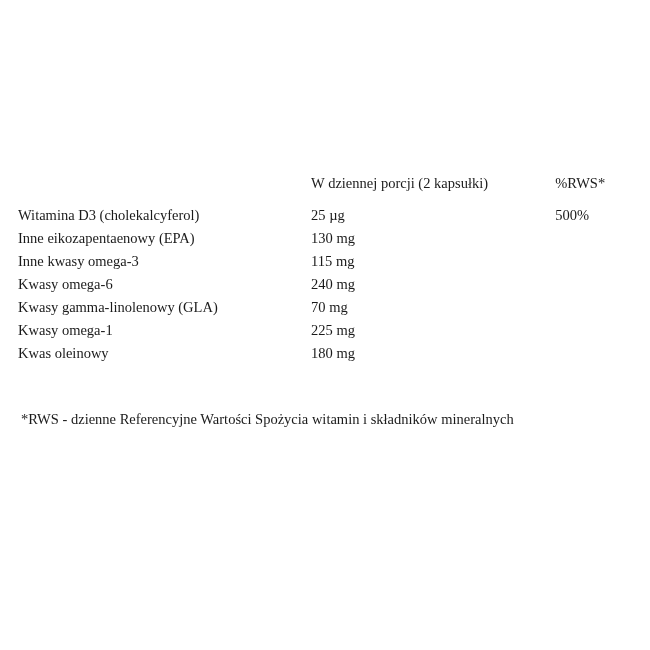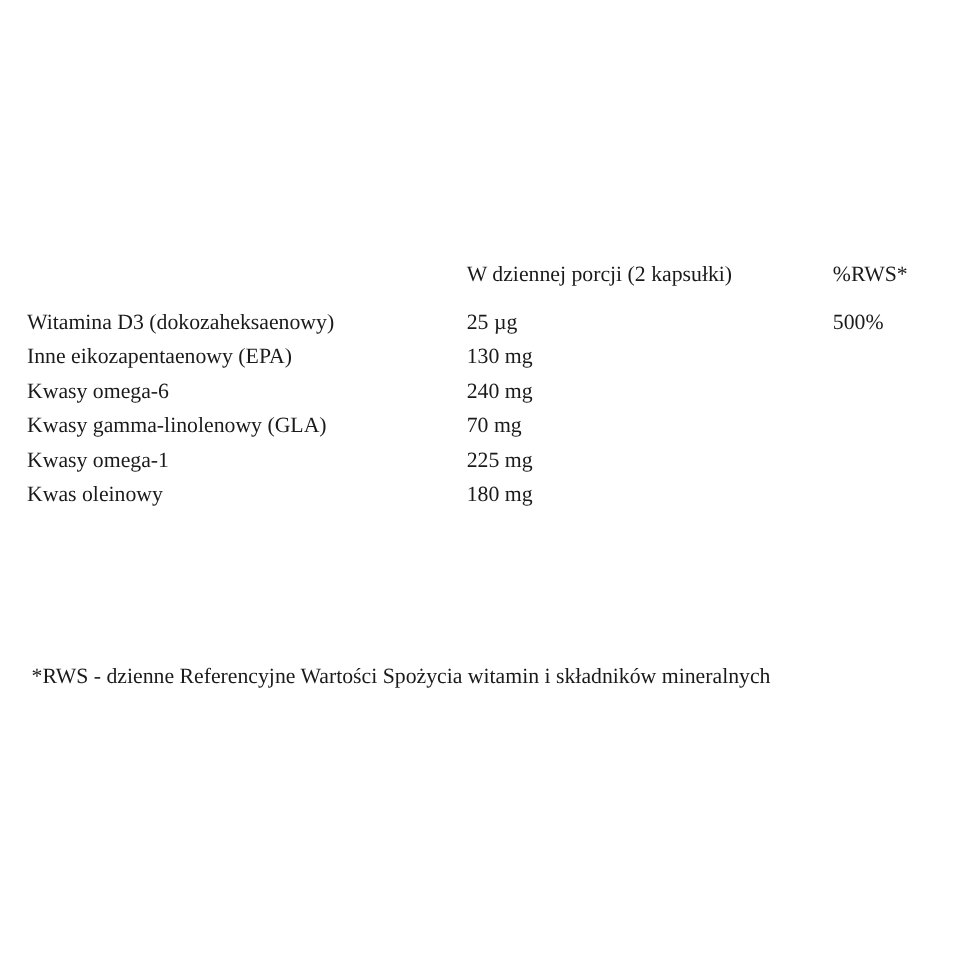--- a/index.html
+++ b/index.html
@@ -52,44 +52,48 @@
   }
   .header-row td {
     padding-bottom: 9px !important;
   }
   .footnote {
     position: absolute;
     top: 411px;
     left: 21px;
     font-size: 14.5px;
     white-space: nowrap;
-    margin-top: 32px;
   }
 </style>
 </head>
 <body>
 
 <div class="sheet">
 
   <table class="nutrition-table">
     <tbody>
       <tr class="header-row">
         <td class="col-name"></td>
         <td class="col-amount">W dziennej porcji (2 kapsułki)</td>
         <td class="col-rws">%RWS*</td>
       </tr>
 
       <tr>
-        <td class="col-name">Witamina D3 (dokozaheksaenowy)</td>
+        <td class="col-name">Witamina D3 (cholekalcyferol)</td>
         <td class="col-amount">25 µg</td>
         <td class="col-rws">500%</td>
       </tr>
       <tr>
         <td class="col-name">Inne eikozapentaenowy (EPA)</td>
         <td class="col-amount">130 mg</td>
+        <td class="col-rws"></td>
+      </tr>
+      <tr>
+        <td class="col-name">Inne kwasy omega-3</td>
+        <td class="col-amount">115 mg</td>
         <td class="col-rws"></td>
       </tr>
       <tr>
         <td class="col-name">Kwasy omega-6</td>
         <td class="col-amount">240 mg</td>
         <td class="col-rws"></td>
       </tr>
       <tr>
         <td class="col-name">Kwasy gamma-linolenowy (GLA)</td>
         <td class="col-amount">70 mg</td>

